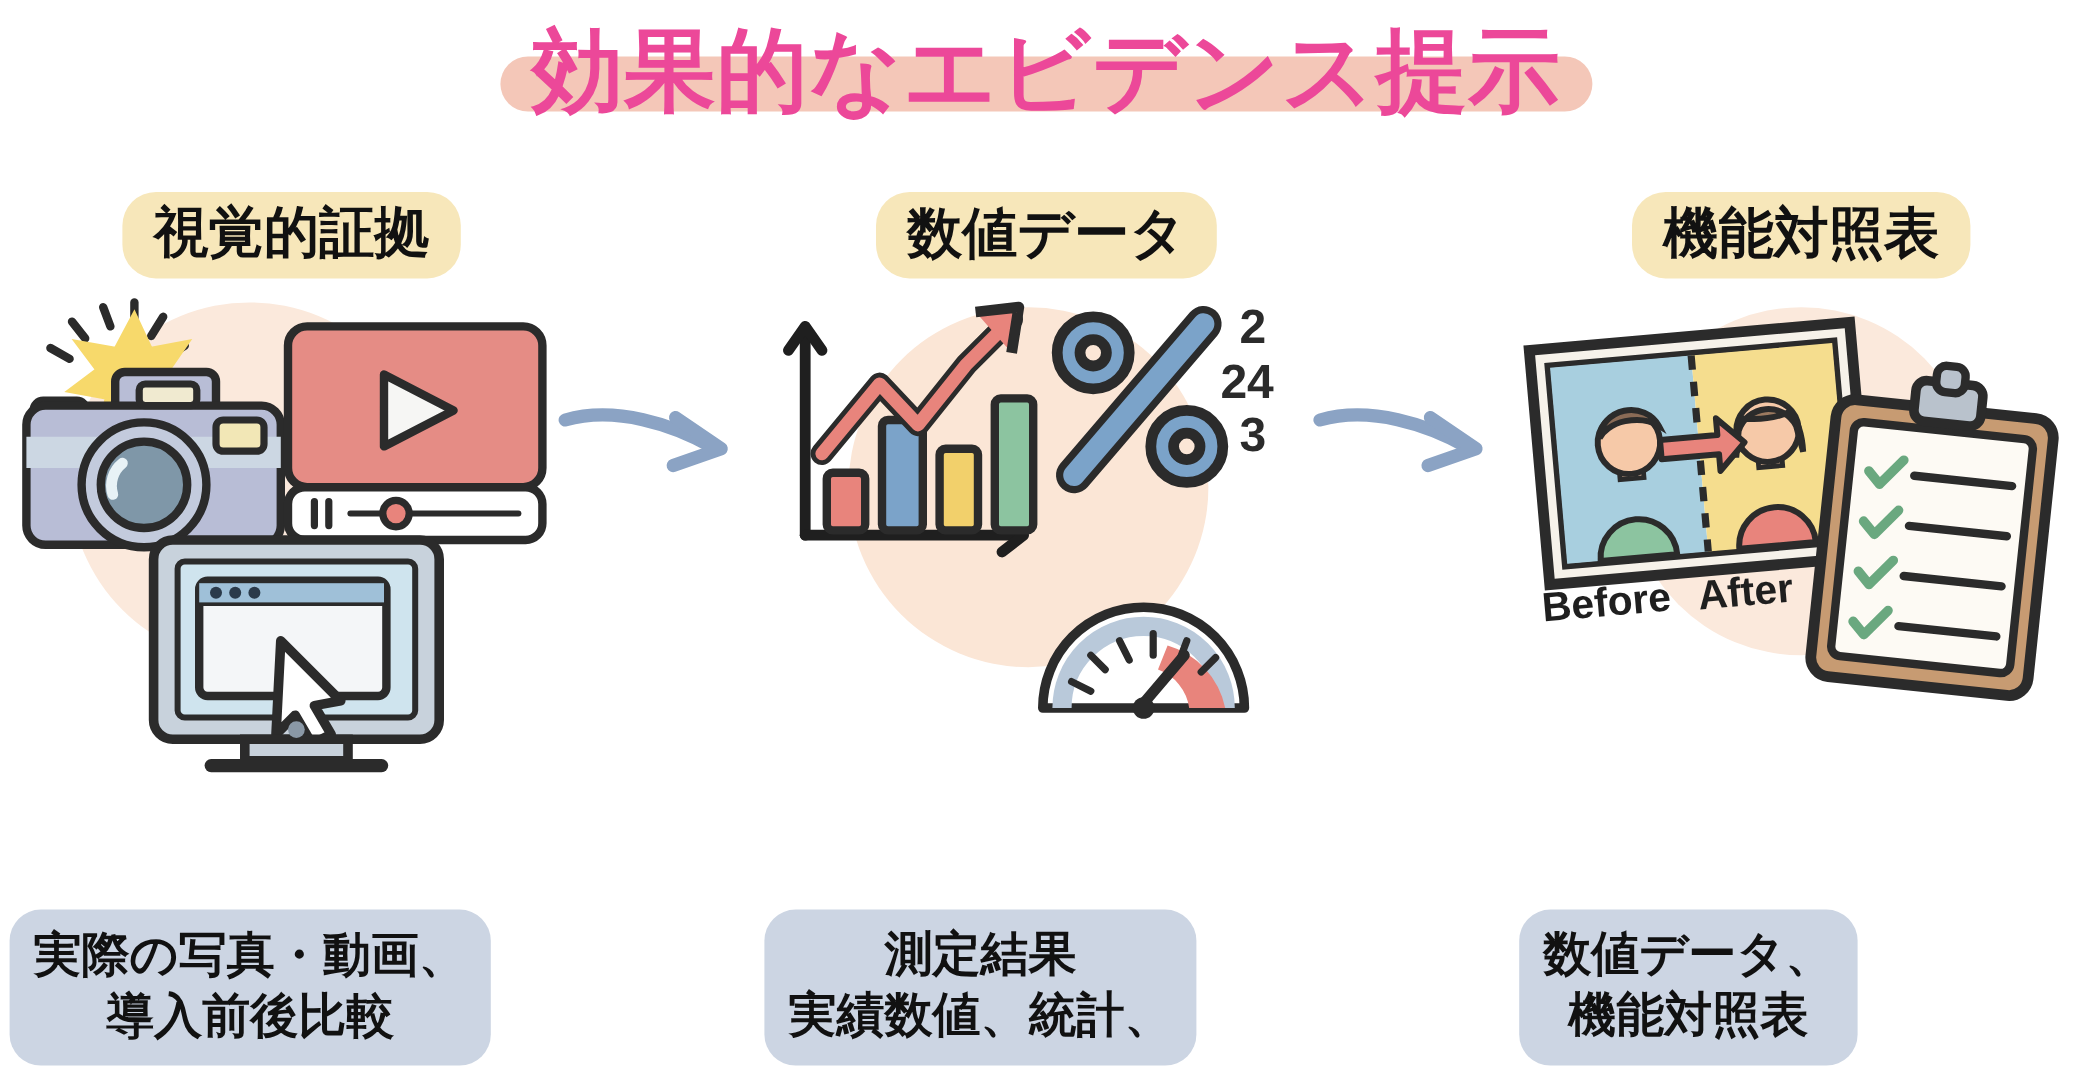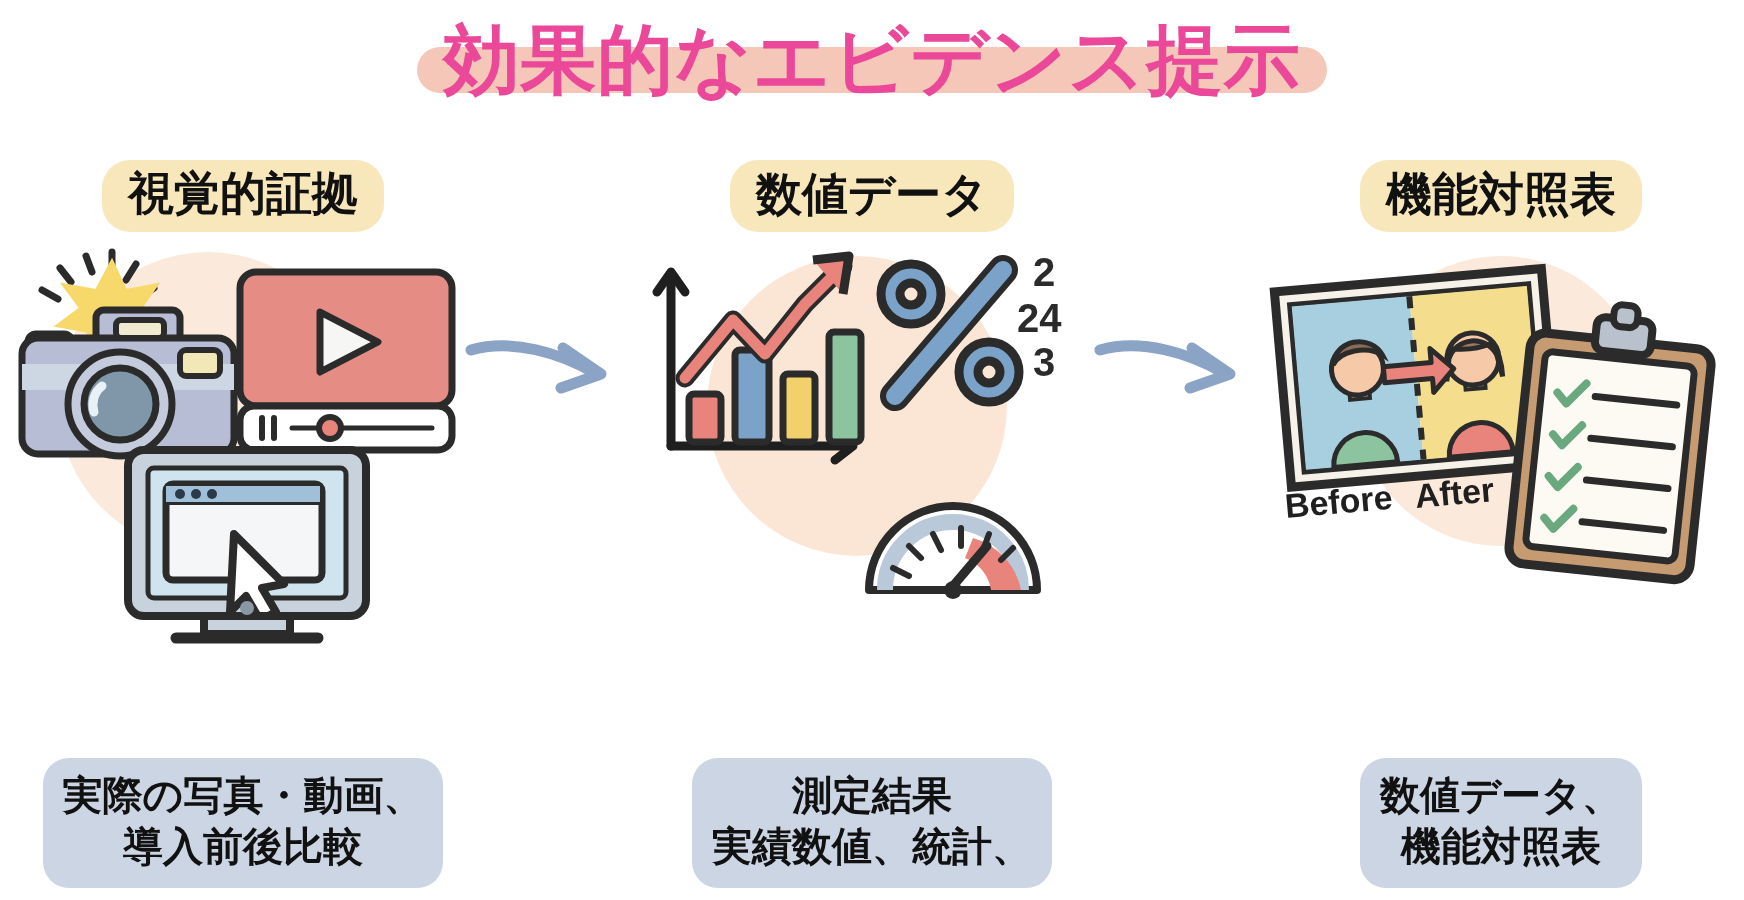--- a/index.html
+++ b/index.html
@@ -121,21 +121,20 @@
     height: 400px;
     z-index: 1;
   }
 
   
   .caption-row {
     position: absolute;
     bottom: 2px;
     width: 470px;
     display: flex;
-    justify-content: center;
   }
   .caption {
     background: #ccd5e3;
     border-radius: 26px;
     padding: 12px 20px 16px 20px;
     text-align: center;
     font-size: 40px;
     font-weight: 700;
     line-height: 1.28;
     color: #111111;

